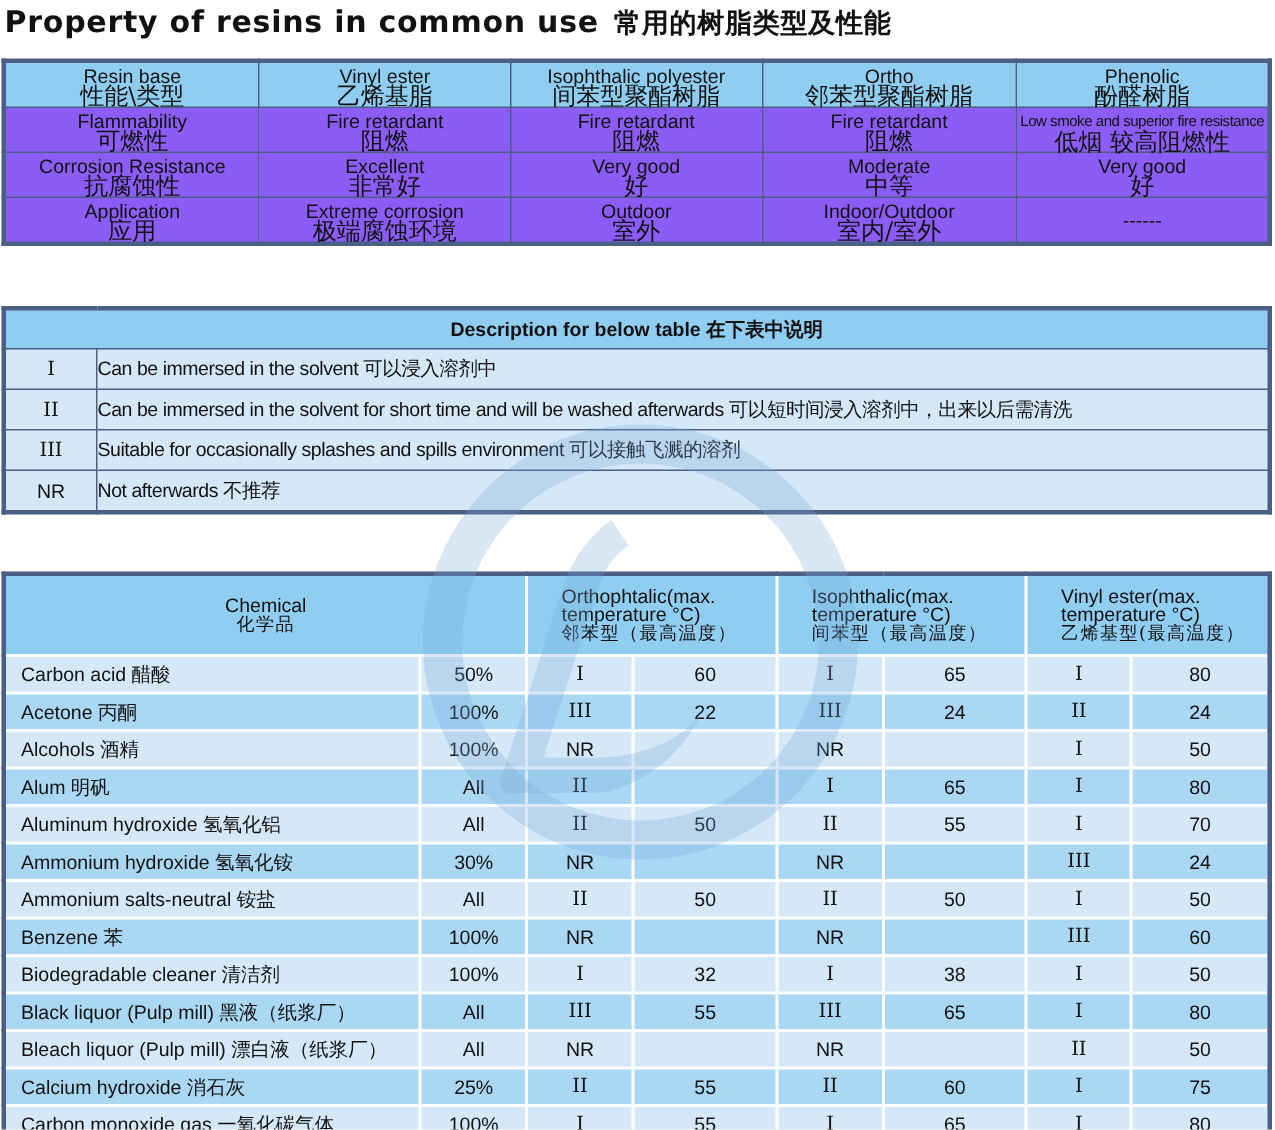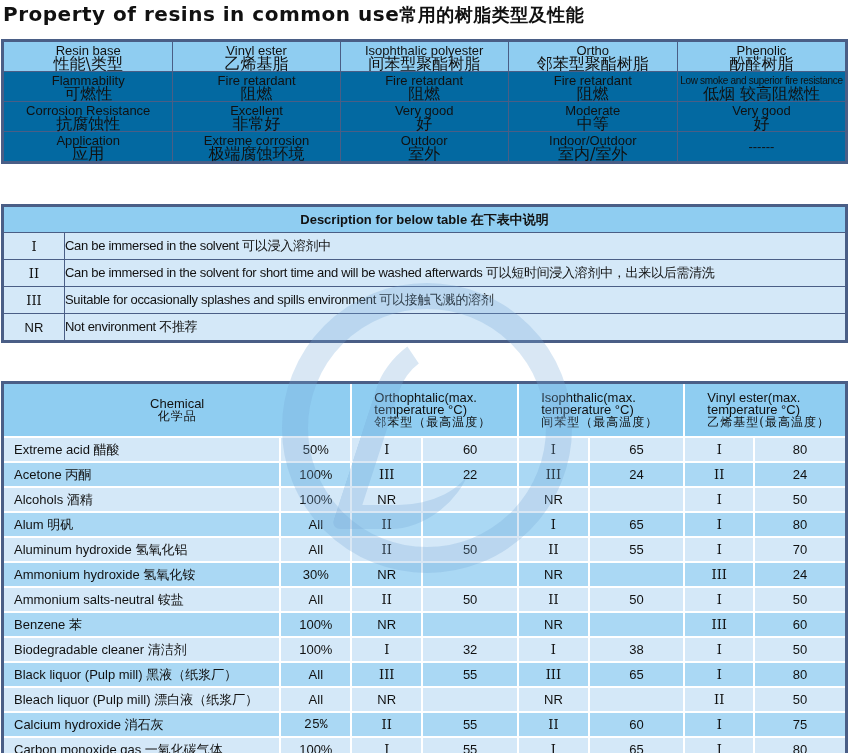--- a/index.html
+++ b/index.html
@@ -7,21 +7,21 @@
     width: 850px; height: 753px; position: relative; overflow: hidden;
     background: #ffffff;
     font-family: "Liberation Sans", "DejaVu Sans", sans-serif;
     color: #111;
   }
   .title {
     position: absolute; left: 3px; top: 2px;
     font-size: 20px; font-weight: bold; letter-spacing: 0.5px; color: #111;
     font-family: "DejaVu Sans", sans-serif;
   }
-  .title .cn { font-size: 18px; font-family: Liberation Serif, serif; }
+  .title .cn { margin-left: 10px; font-size: 18px; font-family: Liberation Serif, serif; }
 
   .watermark {
     position: absolute; left: 282px; top: 283px; width: 290px; height: 290px;
     border-radius: 50%; border: 26px solid rgba(120,170,215,0.28);
     box-sizing: border-box; z-index: 3; pointer-events: none;
   }
   .watermark .b {
     position: absolute; left: 55px; top: 20px; width: 120px; height: 200px;
     border-radius: 60px 60px 60px 10px; border: 24px solid rgba(120,170,215,0.28);
     border-right: none; border-top-color: transparent; box-sizing: border-box;
@@ -29,21 +29,21 @@
   }
 
   table { border-collapse: collapse; position: absolute; z-index: 1; }
   .frame { border: 3px solid #4a5e86; }
 
   
   #t1 { left: 1px; top: 39px; width: 847px; }
   #t1 td {
     border: 1px solid #4a5e86; text-align: center; vertical-align: middle;
     font-size: 13px; line-height: 13px; height: 29px; padding: 0 2px;
-    background: #0369a1;
+    background: #8b5cf6;
   }
   #t1 tr.hdr td { background: #8fcdf1; }
   #t1 td .cn { display: block; font-size: 16px; font-family: "DejaVu Serif", serif; }
   #t1 td.small-en .en { font-size: 10px; letter-spacing: -0.3px; }
 
   
   #t2 { left: 1px; top: 204px; width: 847px; }
   #t2 td {
     border: 1px solid #4a5e86; font-size: 13px; height: 26px;
     background: #d4e8f8; padding: 0;
@@ -126,21 +126,21 @@
       <tr>
         <td class="key">II</td>
         <td class="desc">Can be immersed in the solvent for short time and will be washed afterwards 可以短时间浸入溶剂中，出来以后需清洗</td>
       </tr>
       <tr>
         <td class="key">III</td>
         <td class="desc">Suitable for occasionally splashes and spills environment 可以接触飞溅的溶剂</td>
       </tr>
       <tr>
         <td class="key" style="font-family: &quot;Liberation Sans&quot;, sans-serif;">NR</td>
-        <td class="desc">Not environment 不推荐</td>
+        <td class="desc">Not afterwards 不推荐</td>
       </tr>
     </tbody>
 </table>
 
 <table id="t3" class="frame">
   <thead>
     <tr>
       <th class="chem" colspan="2" style="width:352px">
         <span>Chemical</span>
         <span class="cn">化学品</span>
@@ -157,21 +157,21 @@
       </th>
       <th class="grp" colspan="2" style="border-right:none">
         <span>Vinyl ester(max.</span><br>
         <span>temperature °C)</span>
         <span class="cn">乙烯基型(最高温度）</span>
       </th>
     </tr>
   </thead>
   <tbody id="t3-body">
       <tr class="odd">
-        <td class="name" style="width: 280px;">Extreme acid 醋酸</td>
+        <td class="name" style="width: 280px;">Carbon acid 醋酸</td>
         <td style="width: 72px;">50%</td>
         <td class="roman" style="width: 70px;">I</td>
         <td style="width: 96px;">60</td>
         <td class="roman" style="width: 70px;">I</td>
         <td style="width: 96px;">65</td>
         <td class="roman" style="width: 70px;">I</td>
         <td style="width: 93px; border-right: none;">80</td>
       </tr>
       <tr class="even">
         <td class="name" style="width: 280px;">Acetone 丙酮</td>
@@ -268,21 +268,21 @@
         <td style="width: 72px;">All</td>
         <td style="width: 70px;">NR</td>
         <td style="width: 96px;"></td>
         <td style="width: 70px;">NR</td>
         <td style="width: 96px;"></td>
         <td class="roman" style="width: 70px;">II</td>
         <td style="width: 93px; border-right: none;">50</td>
       </tr>
       <tr class="even">
         <td class="name" style="width: 280px;">Calcium hydroxide 消石灰</td>
-        <td style="width: 72px; font-family: Liberation Mono, monospace;">25%</td>
+        <td style="width: 72px;">25%</td>
         <td class="roman" style="width: 70px;">II</td>
         <td style="width: 96px;">55</td>
         <td class="roman" style="width: 70px;">II</td>
         <td style="width: 96px;">60</td>
         <td class="roman" style="width: 70px;">I</td>
         <td style="width: 93px; border-right: none;">75</td>
       </tr>
       <tr class="odd">
         <td class="name" style="width: 280px;">Carbon monoxide gas 一氧化碳气体</td>
         <td style="width: 72px;">100%</td>

